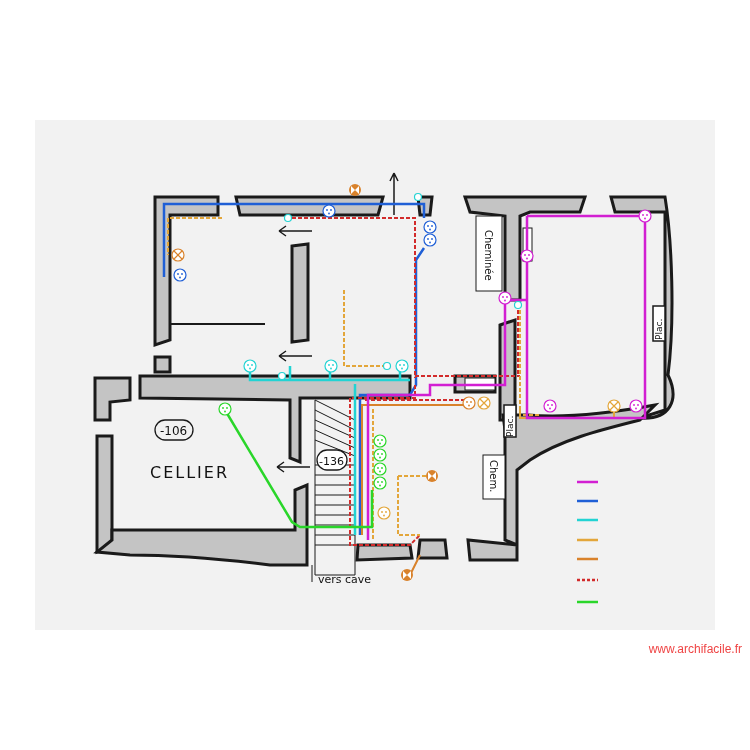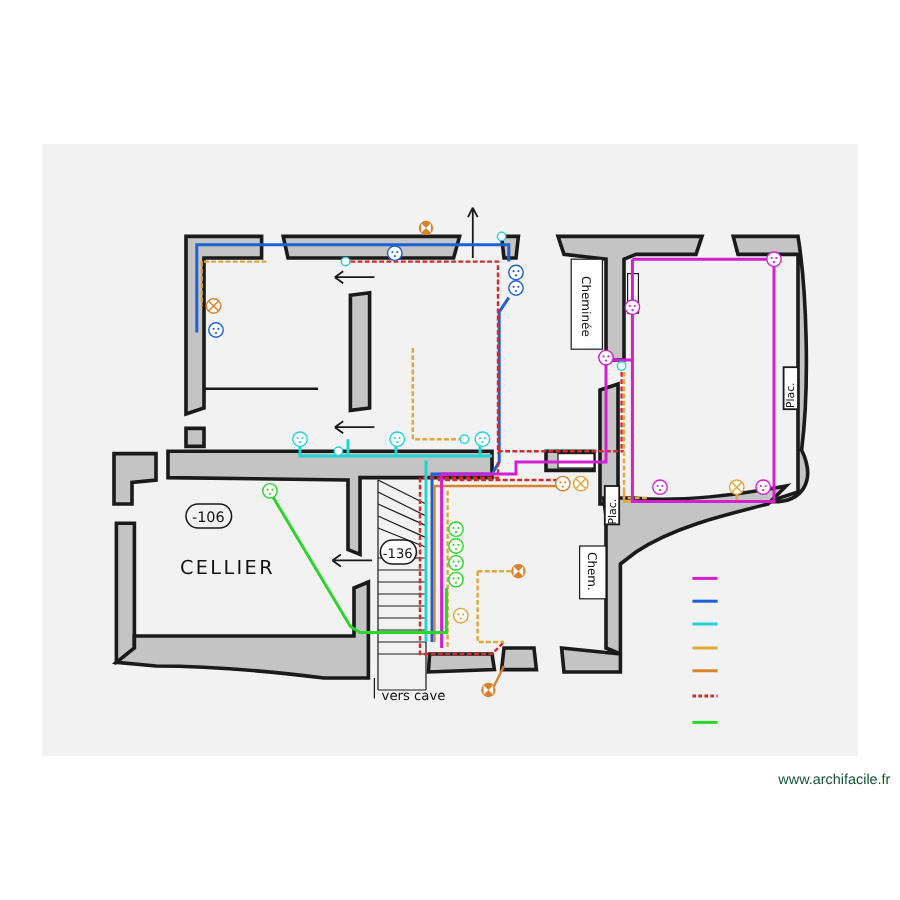--- a/index.html
+++ b/index.html
@@ -1,20 +1,20 @@
 <!DOCTYPE html>
 <html><head>
 <meta charset="utf-8">
 <style>
   html, body { margin:0; padding:0; background:#ffffff; }
   body { width:750px; height:750px; position:relative; overflow:hidden; font-family:"Liberation Sans", sans-serif; }
   #sheet { position:absolute; left:35px; top:120px; width:680px; height:510px; background:#f2f2f2; }
   #plan { position:absolute; left:0; top:0; width:750px; height:750px; }
   .label-text { font-family:"DejaVu Sans", sans-serif; fill:#111; }
-  #watermark { position:absolute; right:8px; top:642px; font-size:12px; color:#14532d; font-family:"Liberation Sans", sans-serif; }
+  #watermark { position:absolute; right:8px; top:642px; font-size:12px; color:#ef4444; font-family:"Liberation Sans", sans-serif; }
 </style>
 </head>
 <body>
 
 <div id="sheet"></div>
 
 <svg id="plan" viewBox="0 0 750 750" xmlns="http://www.w3.org/2000/svg">
   <defs>
     <g id="outlet">
       <circle r="6" fill="#fff" stroke="currentColor" stroke-width="1.2"></circle>

